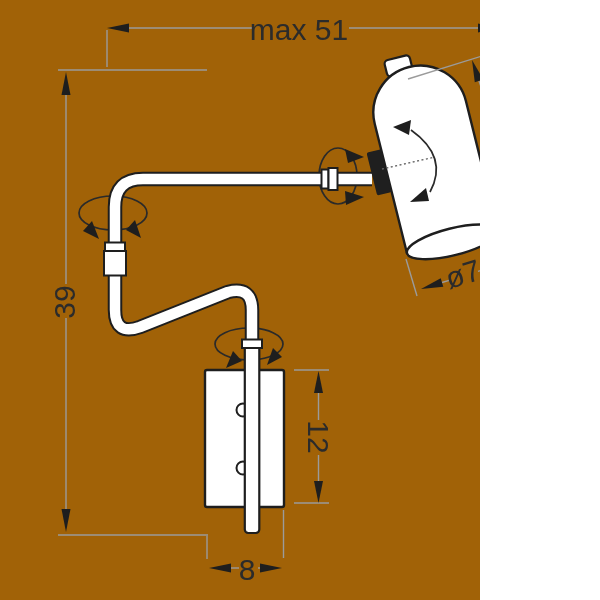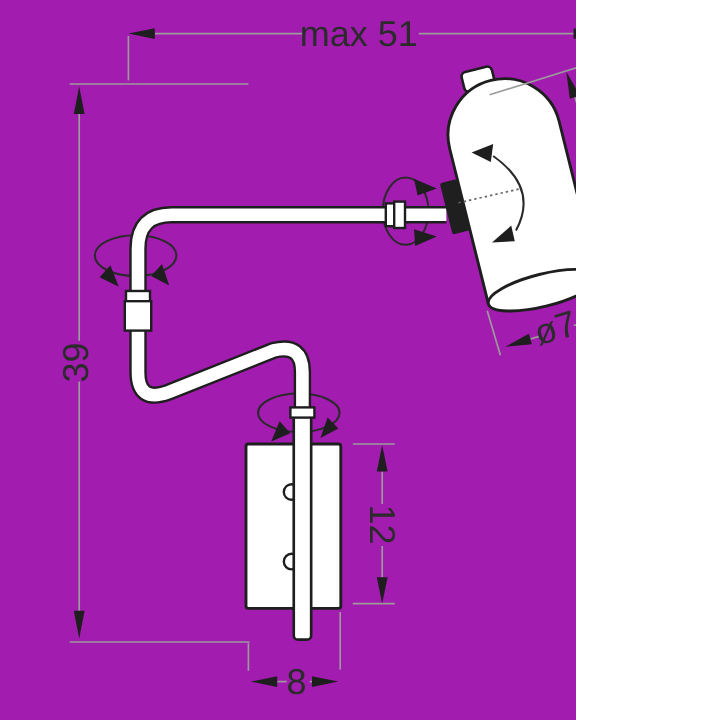--- a/index.html
+++ b/index.html
@@ -3,21 +3,21 @@
 <meta charset="utf-8">
 <style>
   html, body {
     margin: 0; padding: 0;
     background: #ffffff;
     font-family: "Liberation Sans", sans-serif;
   }
   .stage {
     position: relative;
     width: 480px; height: 600px;
-    background: #a21caf;
+    background: #a16207;
     overflow: hidden;
   }
   svg { display: block; }
   text.dim-label {
     font-family: "Liberation Sans", sans-serif;
     font-size: 30px;
     fill: #2b2b2b;
   }
   .thin  { stroke: #9b9b9b; stroke-width: 1.4; fill: none; }
   .arrow { fill: #1e1e1e; stroke: none; }

